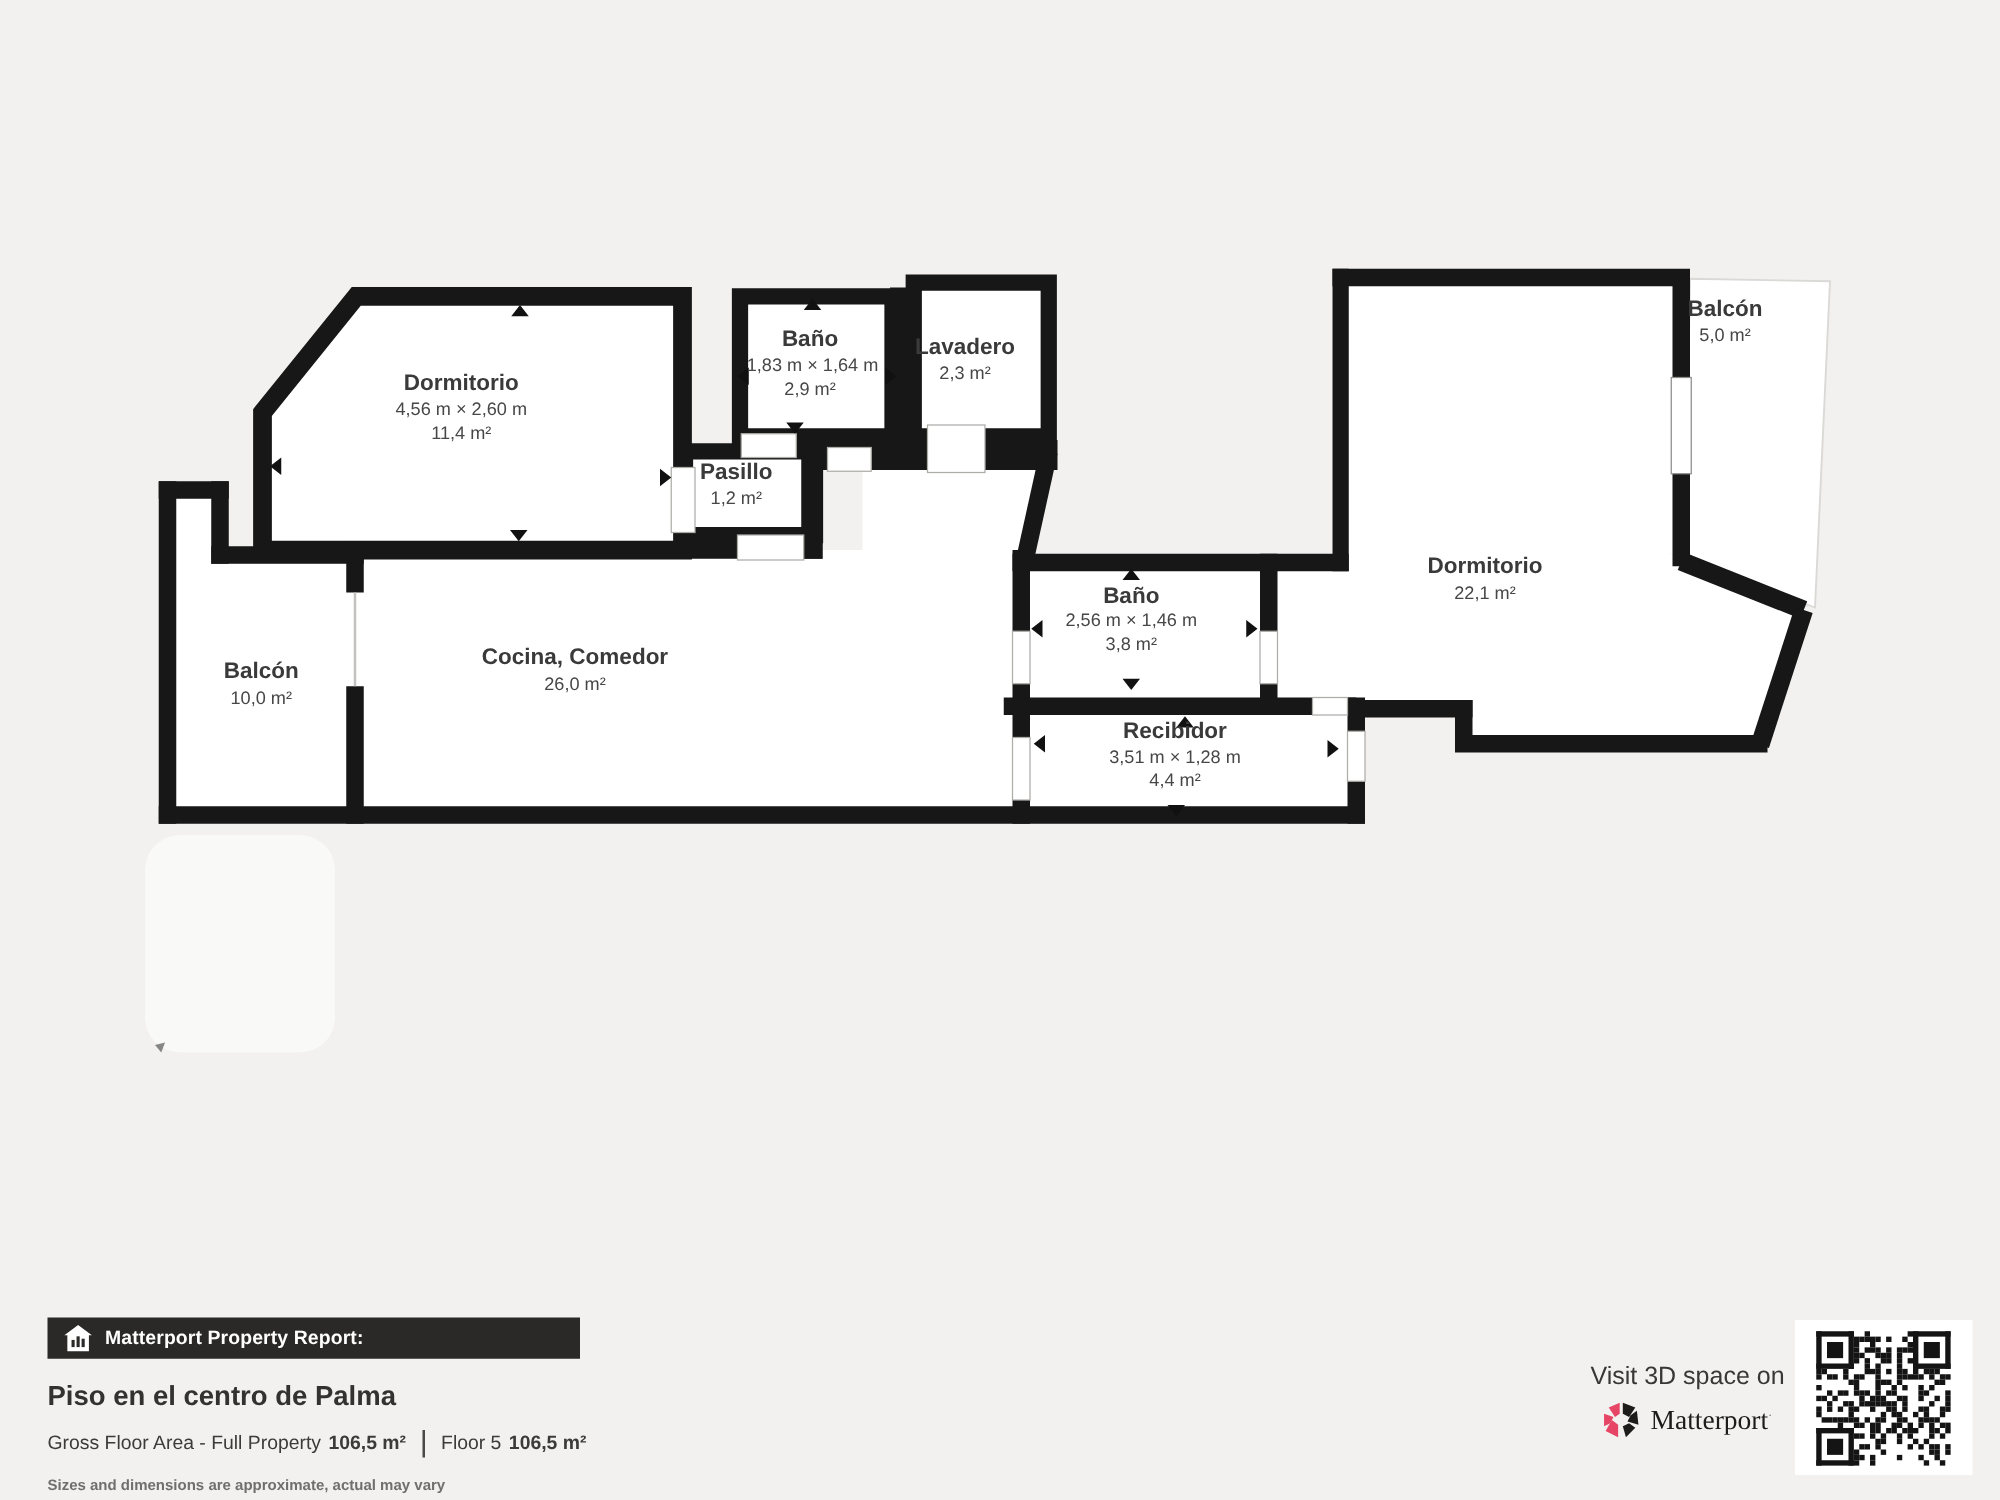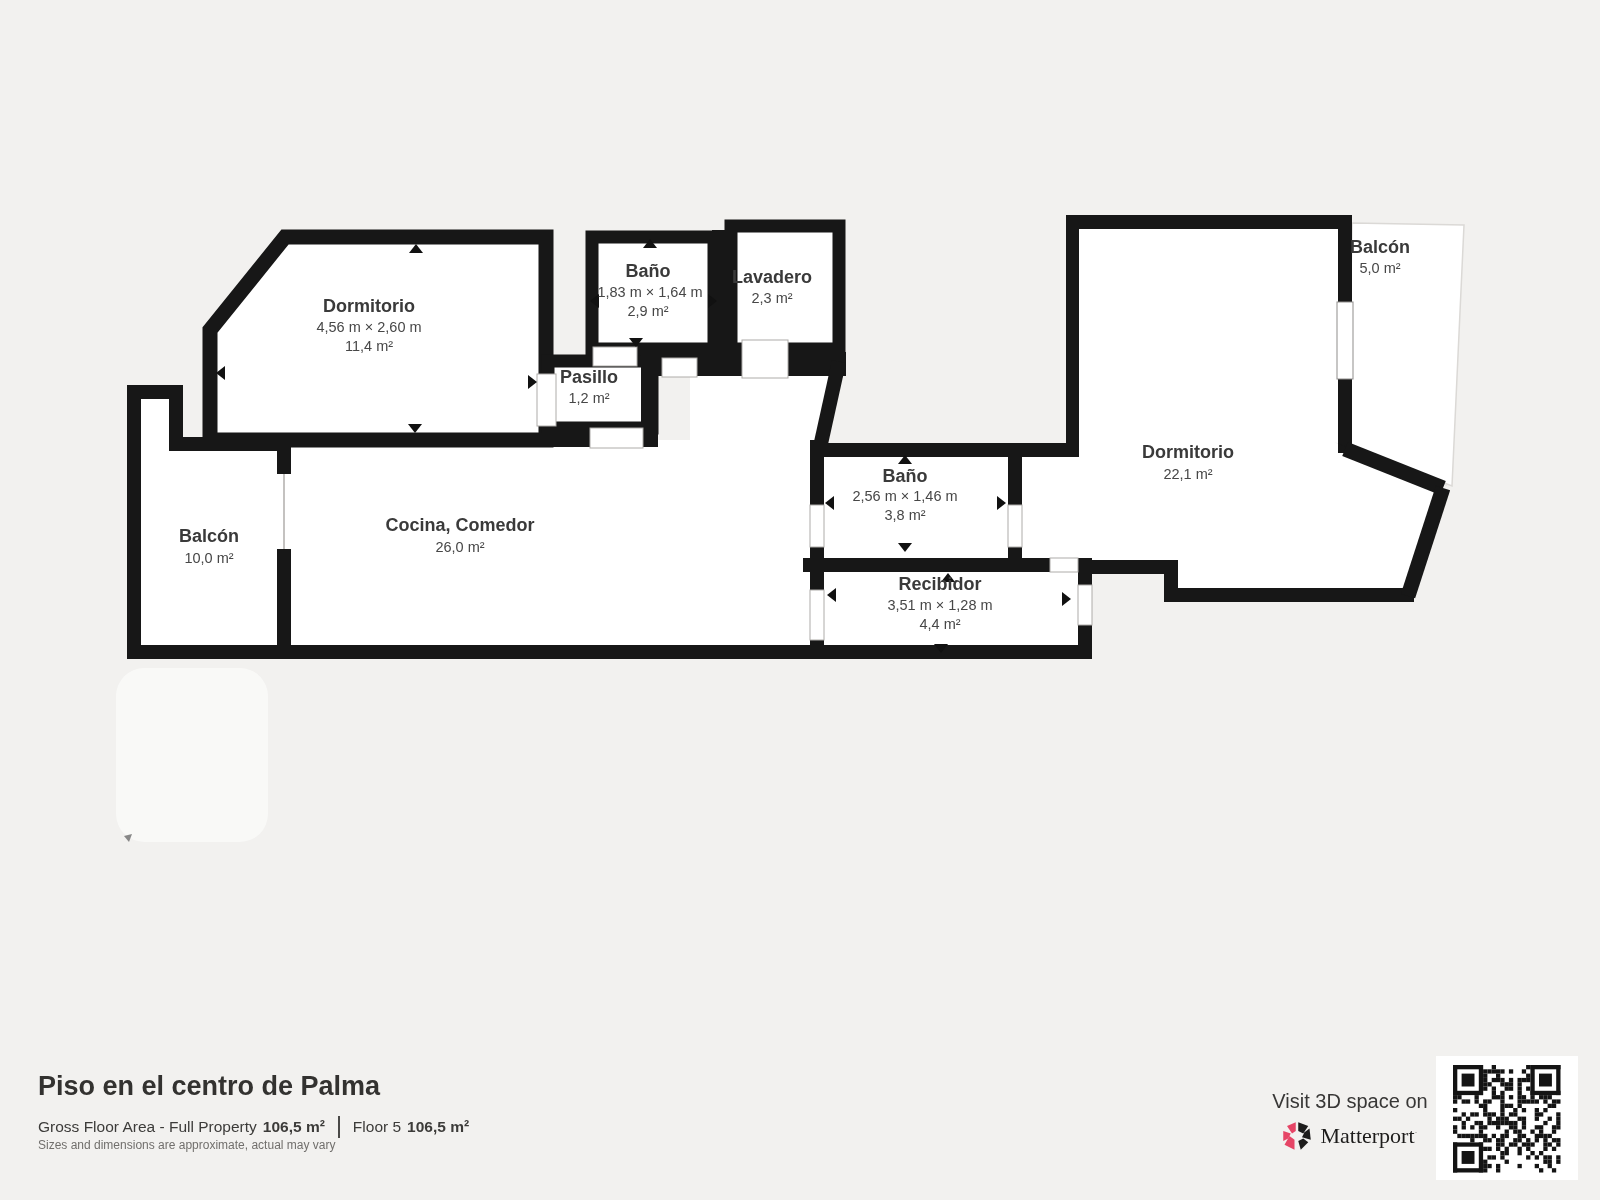--- a/index.html
+++ b/index.html
@@ -12,26 +12,26 @@
   .room-name{font-size:18px;font-weight:700;fill:#3a3a3a;}
   .room-sub{font-size:14.5px;font-weight:400;fill:#474747;}
   .balc-name{font-size:18px;font-weight:700;fill:#3a3a3a;}
 
   #footer-left{position:absolute;left:38px;top:1054px;width:520px;}
   #report-bar{
     width:426px;height:33px;background:#2a2928;color:#ffffff;
     display:flex;align-items:center;box-sizing:border-box;padding-left:13px;
   }
   #report-bar .bar-label{font-size:15.5px;font-weight:700;margin-left:10px;letter-spacing:.1px;}
-  #property-title{margin-top:17px;font-size:27px;font-weight:700;color:#333230;}
+  #property-title{margin-top:17px;font-size:22px;font-weight:700;color:#333230;}
   #area-line{margin-top:14px;font-size:15.5px;color:#3c3b39;display:flex;align-items:center;}
   #area-line b{font-weight:400;}
   #area-line .val{font-weight:700;margin-left:6px;}
   .vdivider{display:inline-block;width:2px;height:22px;background:#4a4947;margin:0 13px;}
-  #disclaimer{margin-top:0;font-size:12px;color:#716f6c;}
+  #disclaimer{margin-top:15px;font-size:12px;color:#716f6c;font-weight:bold;}
 
   #footer-right{position:absolute;left:1245px;top:1090px;width:210px;text-align:center;}
   #visit-text{font-size:20px;color:#383736;}
   #brand-row{margin-top:8px;display:flex;align-items:center;justify-content:center;}
   #brand-word{font-family:"Liberation Serif", serif;font-size:22px;color:#1d1c1b;margin-left:8px;}
   #brand-word sup{font-size:9px;opacity:.7;}
   #qr-box{position:absolute;left:1436px;top:1056px;width:142px;height:124px;background:#ffffff;}
 </style>
 </head>
 <body>
@@ -195,20 +195,29 @@
       <text class="room-sub" x="1188" y="479">22,1 m²</text>
     </g>
     <g>
       <text class="balc-name" x="1380" y="253">Balcón</text>
       <text class="room-sub" x="1380" y="273">5,0 m²</text>
     </g>
   </g>
 </svg>
 
 <div id="footer-left">
+  <div id="report-bar">
+    <svg width="23" height="23" viewBox="0 0 24 24">
+      <path d="M12 1 L23.5 9.5 L21 9.5 L21 23 L3 23 L3 9.5 L0.5 9.5 Z" fill="#ffffff"></path>
+      <rect x="6.5" y="13.5" width="2.6" height="6" fill="#2a2928"></rect>
+      <rect x="10.7" y="10.5" width="2.6" height="9" fill="#2a2928"></rect>
+      <rect x="14.9" y="12.5" width="2.6" height="7" fill="#2a2928"></rect>
+    </svg>
+    <span class="bar-label">Matterport Property Report:</span>
+  </div>
   <div id="property-title">Piso en el centro de Palma</div>
   <div id="area-line">
     <b>Gross Floor Area - Full Property</b>
     <span class="val">106,5 m²</span>
     <span class="vdivider"></span>
     <b>Floor 5</b>
     <span class="val">106,5 m²</span>
   </div>
   <div id="disclaimer">Sizes and dimensions are approximate, actual may vary</div>
 </div>

